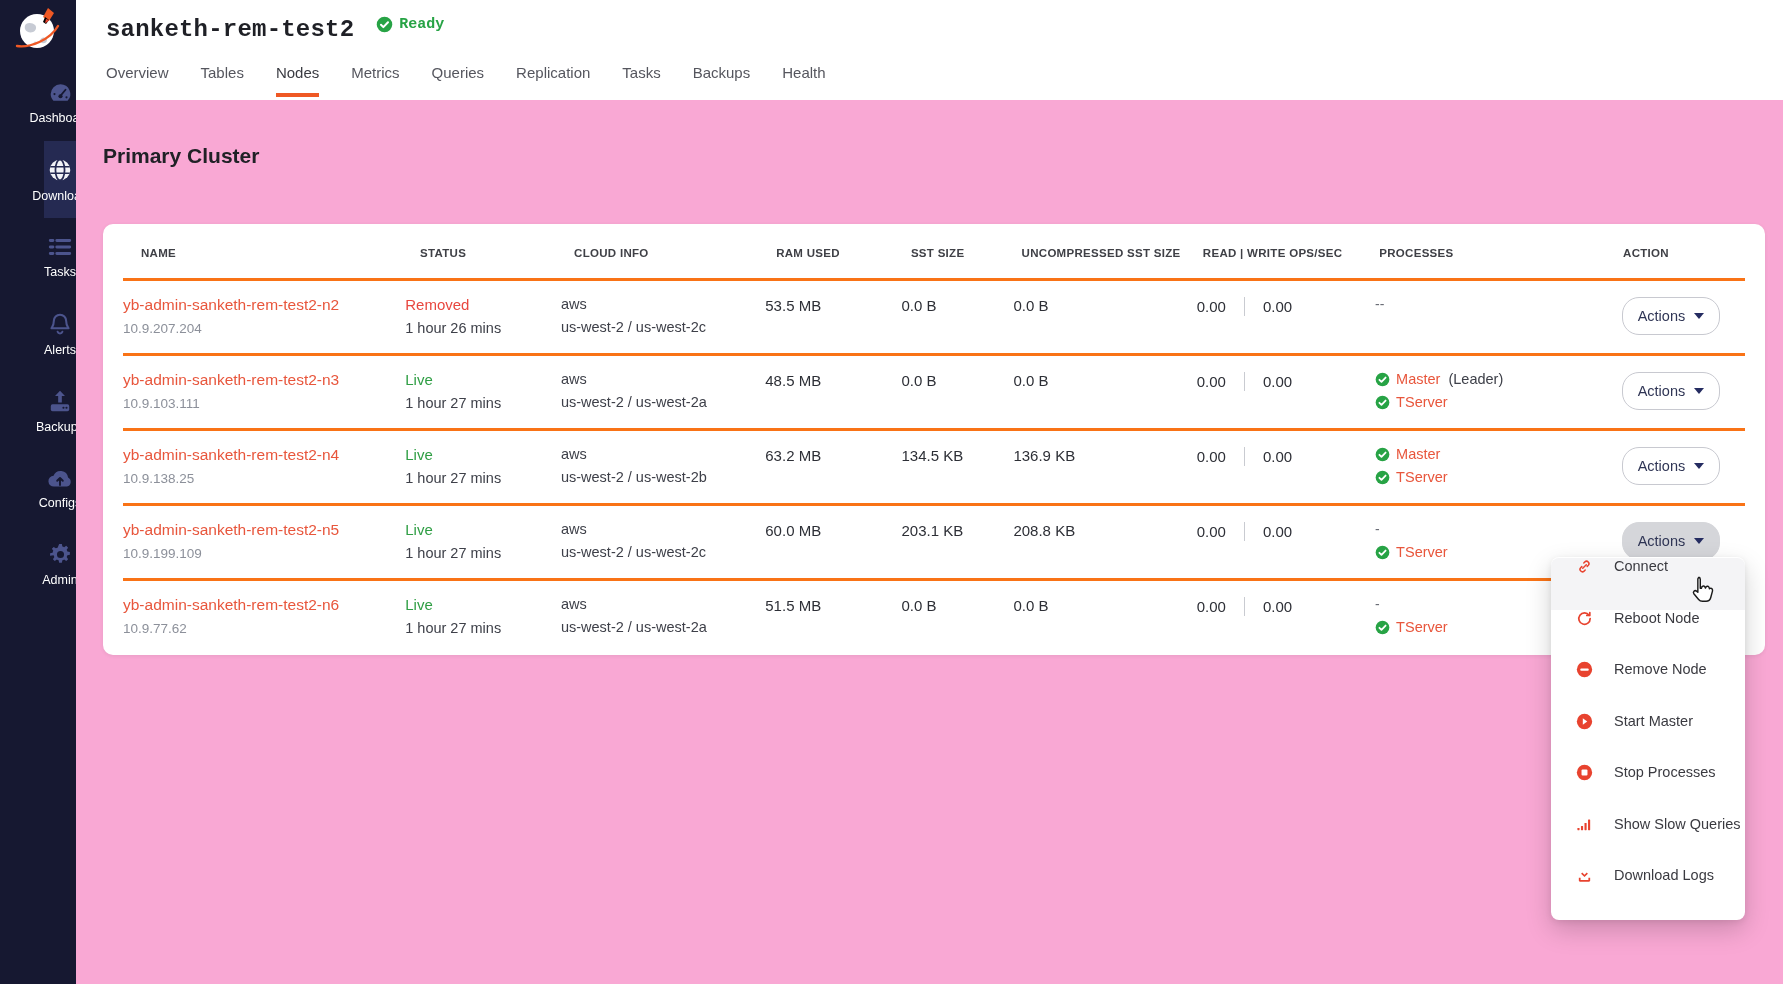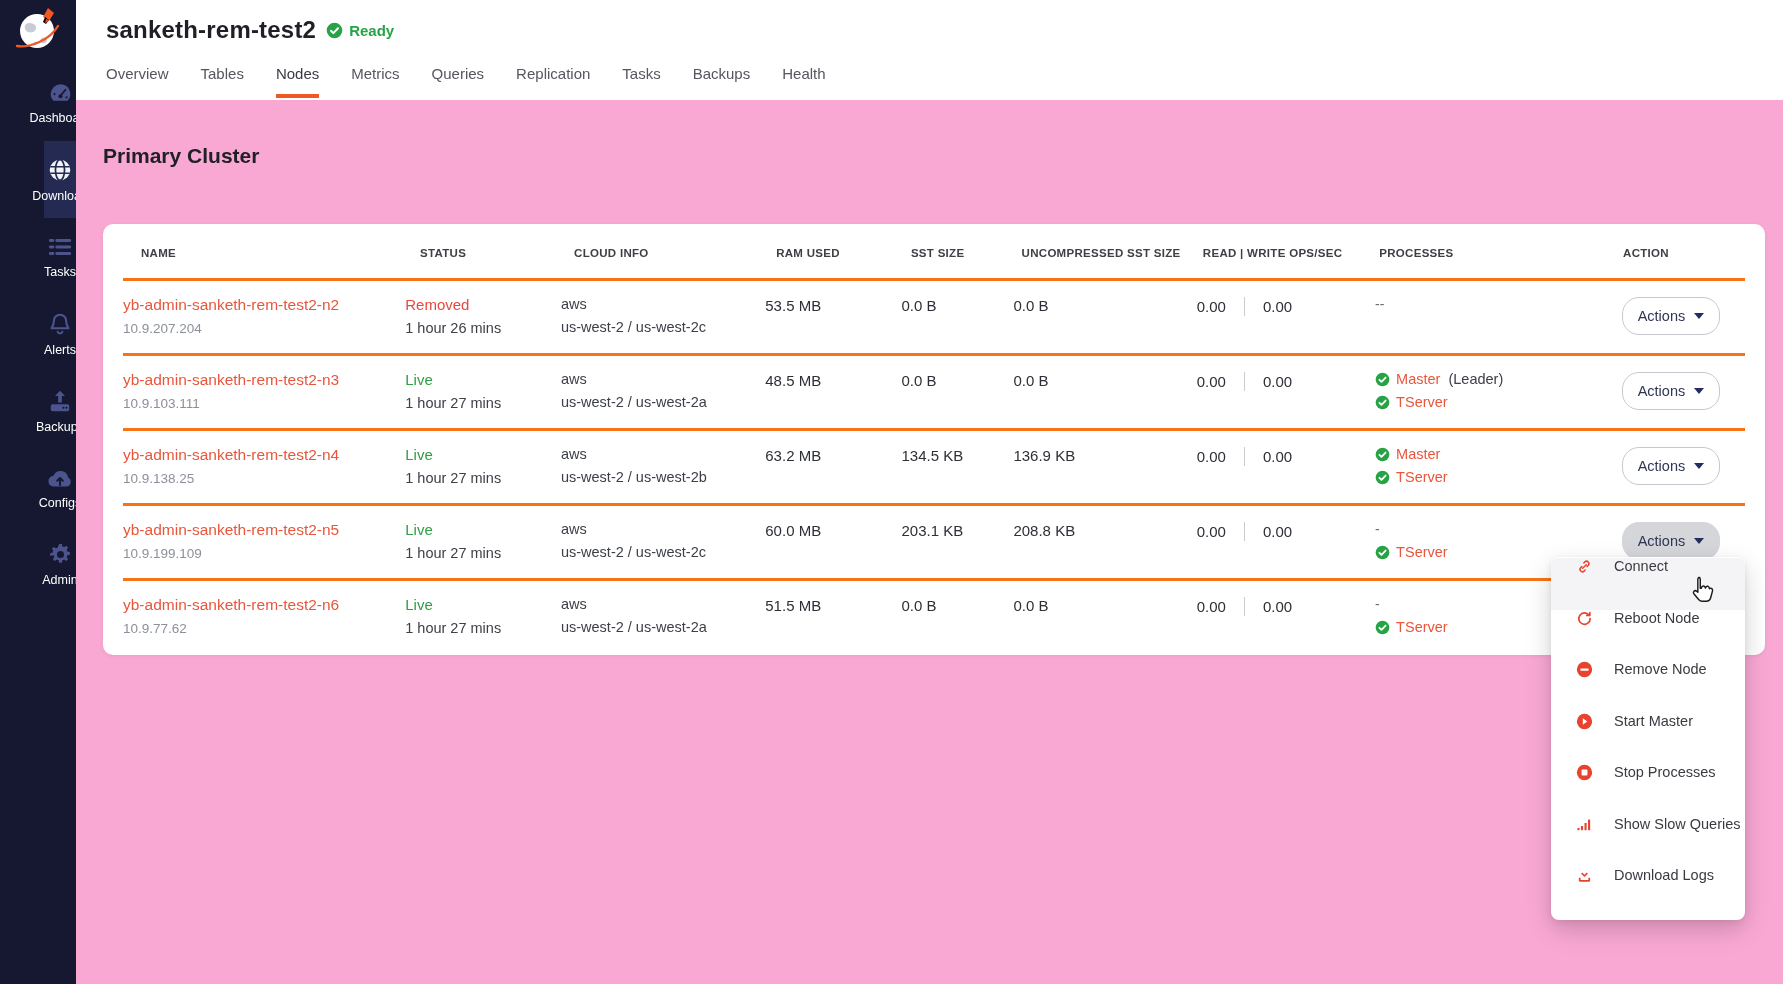--- a/index.html
+++ b/index.html
@@ -10,21 +10,21 @@
   }
   
   .sidebar { width:76px; flex-shrink:0; background:#161831; display:flex; flex-direction:column; }
   .logo { height:64px; display:flex; align-items:flex-start; justify-content:center; padding-top:4px; }
   .nav-item { height:77px; display:flex; flex-direction:column; align-items:center; justify-content:center; gap:6px; cursor:pointer;margin-left:44px; }
   .nav-item.active { background:#252A52; }
   .nav-item .lbl { color:#fff; font-size:12.5px; }
   
   .main { flex:1; display:flex; flex-direction:column; }
   .topbar { background:#fff; padding:16px 0 0 30px; height:100px; flex-shrink:0; }
-  .title-row { display:flex; align-items:center; gap:10px; }
+  .title-row { display:flex; align-items:flex-start; gap:22px;font-family:Liberation Mono, monospace; }
   .page-title { font-size:24px; font-weight:700; color:#1F2026; letter-spacing:.2px; }
   .ready-badge { display:flex; align-items:center; gap:6px; color:#27A345; font-size:15px; font-weight:600; }
   .tabs { display:flex; gap:32px; margin-top:21px; }
   .tab { font-size:15px; color:#55565E; padding-bottom:12px; border-bottom:4px solid transparent; cursor:pointer; }
   .tab.active { color:#3A3B42; border-bottom-color:#EF5824; }
   
   .content { flex:1; background:#f9a8d4; padding:44px 18px 0 27px; position:relative; }
   .section-title { font-size:21px; font-weight:700; color:#202126; margin-bottom:56px; }
   .card { background:#fff; border-radius:10px; box-shadow:0 1px 4px rgba(0,0,0,.07); padding:0 20px 2px 20px; }
   .cols { display:grid; grid-template-columns:17.4% 9.6% 12.6% 8.4% 6.9% 11.3% 11% 15.2% minmax(0,1fr); }

